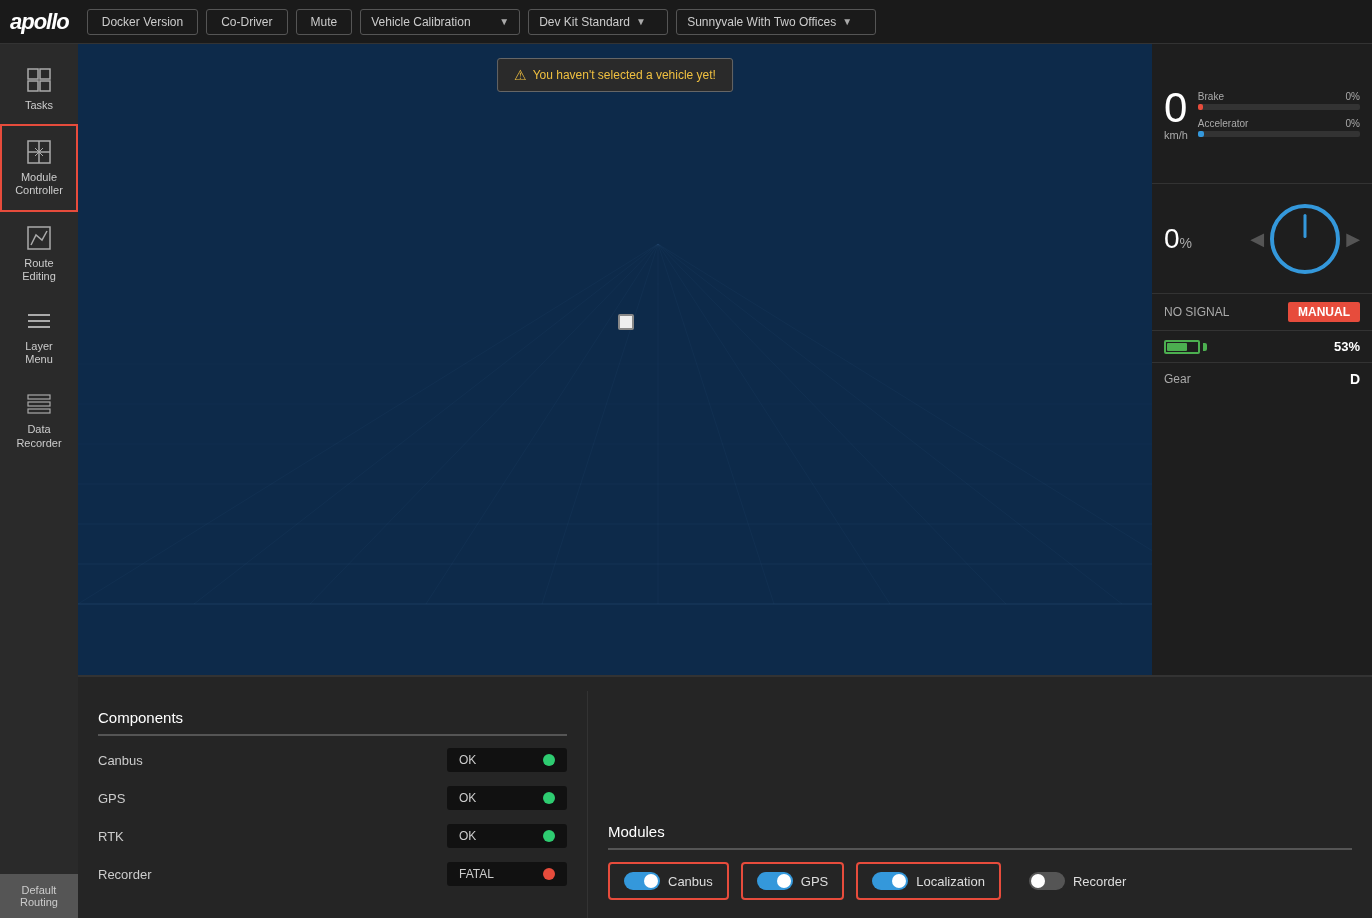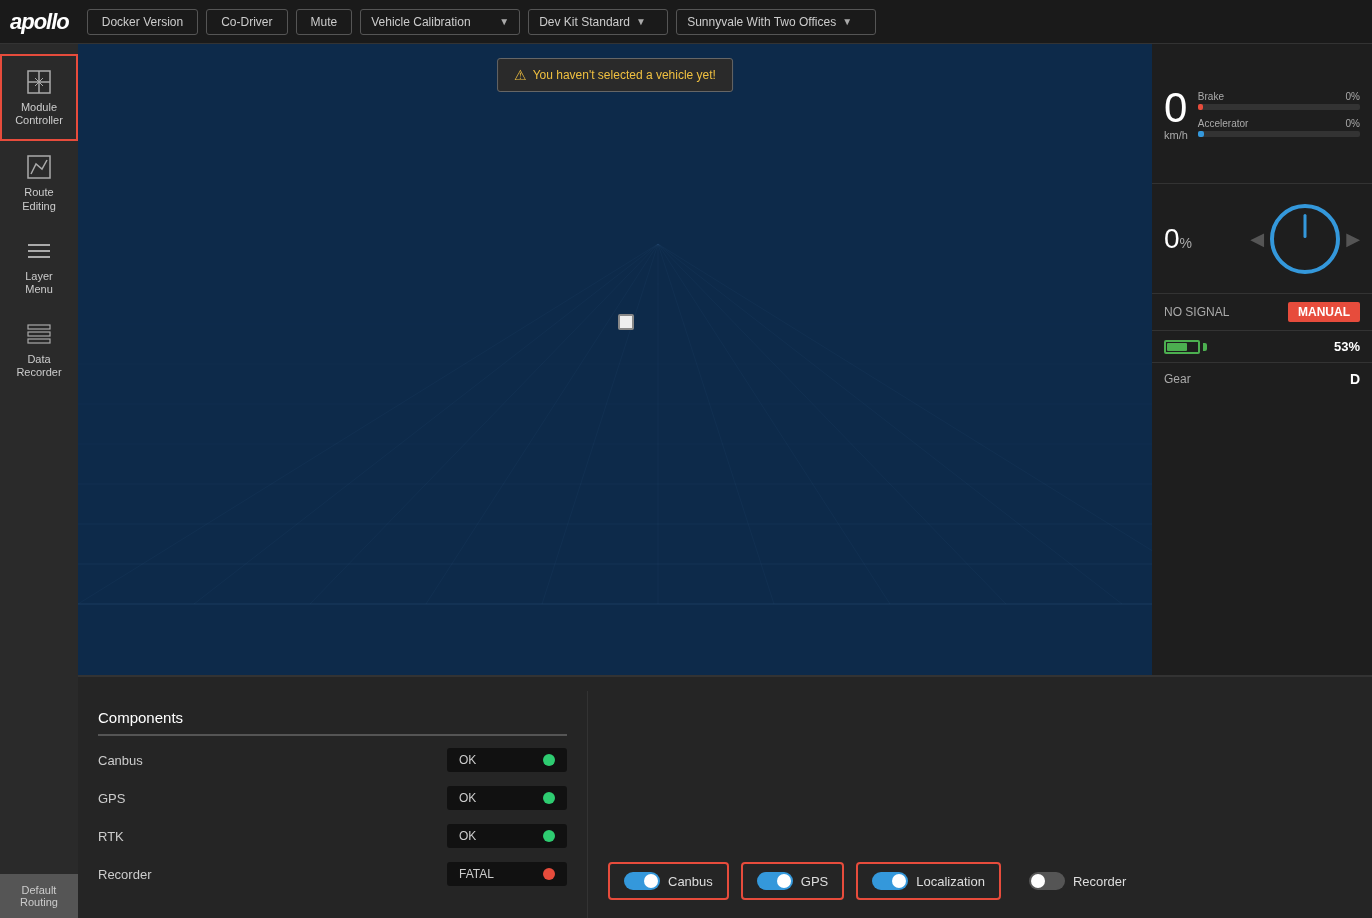--- a/index.html
+++ b/index.html
@@ -391,20 +391,31 @@
   <div class="nav-select sunnyvale">
     <span>Sunnyvale With Two Offices</span>
     <span class="arrow">▼</span>
   </div>
 </div>
 
 <div class="main-layout">
 
   <div class="sidebar">
 
+    <div class="sidebar-item">
+      <div class="sidebar-icon">
+        <svg width="26" height="26" viewBox="0 0 26 26" fill="none">
+          <rect x="2" y="2" width="10" height="10" stroke="#aaa" stroke-width="1.5" fill="none"></rect>
+          <rect x="14" y="2" width="10" height="10" stroke="#aaa" stroke-width="1.5" fill="none"></rect>
+          <rect x="2" y="14" width="10" height="10" stroke="#aaa" stroke-width="1.5" fill="none"></rect>
+          <rect x="14" y="14" width="10" height="10" stroke="#aaa" stroke-width="1.5" fill="none"></rect>
+        </svg>
+      </div>
+      <span class="sidebar-item-label">Tasks</span>
+    </div>
 
     <div class="sidebar-item active">
       <div class="sidebar-icon">
         <svg width="26" height="26" viewBox="0 0 26 26" fill="none">
           <rect x="2" y="2" width="22" height="22" stroke="#aaa" stroke-width="1.5" fill="none"></rect>
           <line x1="13" y1="2" x2="13" y2="24" stroke="#aaa" stroke-width="1.5"></line>
           <line x1="2" y1="13" x2="24" y2="13" stroke="#aaa" stroke-width="1.5"></line>
           <line x1="9" y1="9" x2="17" y2="17" stroke="#aaa" stroke-width="1"></line>
           <line x1="17" y1="9" x2="9" y2="17" stroke="#aaa" stroke-width="1"></line>
         </svg>
@@ -599,20 +610,21 @@
         <div class="component-row">
           <span class="component-name">Recorder</span>
           <div class="status-badge">
             <span class="status-text">FATAL</span>
             <div class="status-dot dot-red"></div>
           </div>
         </div>
       </div>
 
       <div class="modules-panel">
+        <div class="panel-title">Modules</div>
 
         <div class="modules-grid">
 
           <div class="module-toggle has-border">
             <div class="toggle-switch toggle-on">
               <div class="toggle-knob toggle-knob-on"></div>
             </div>
             <span class="module-label">Canbus</span>
           </div>
 

